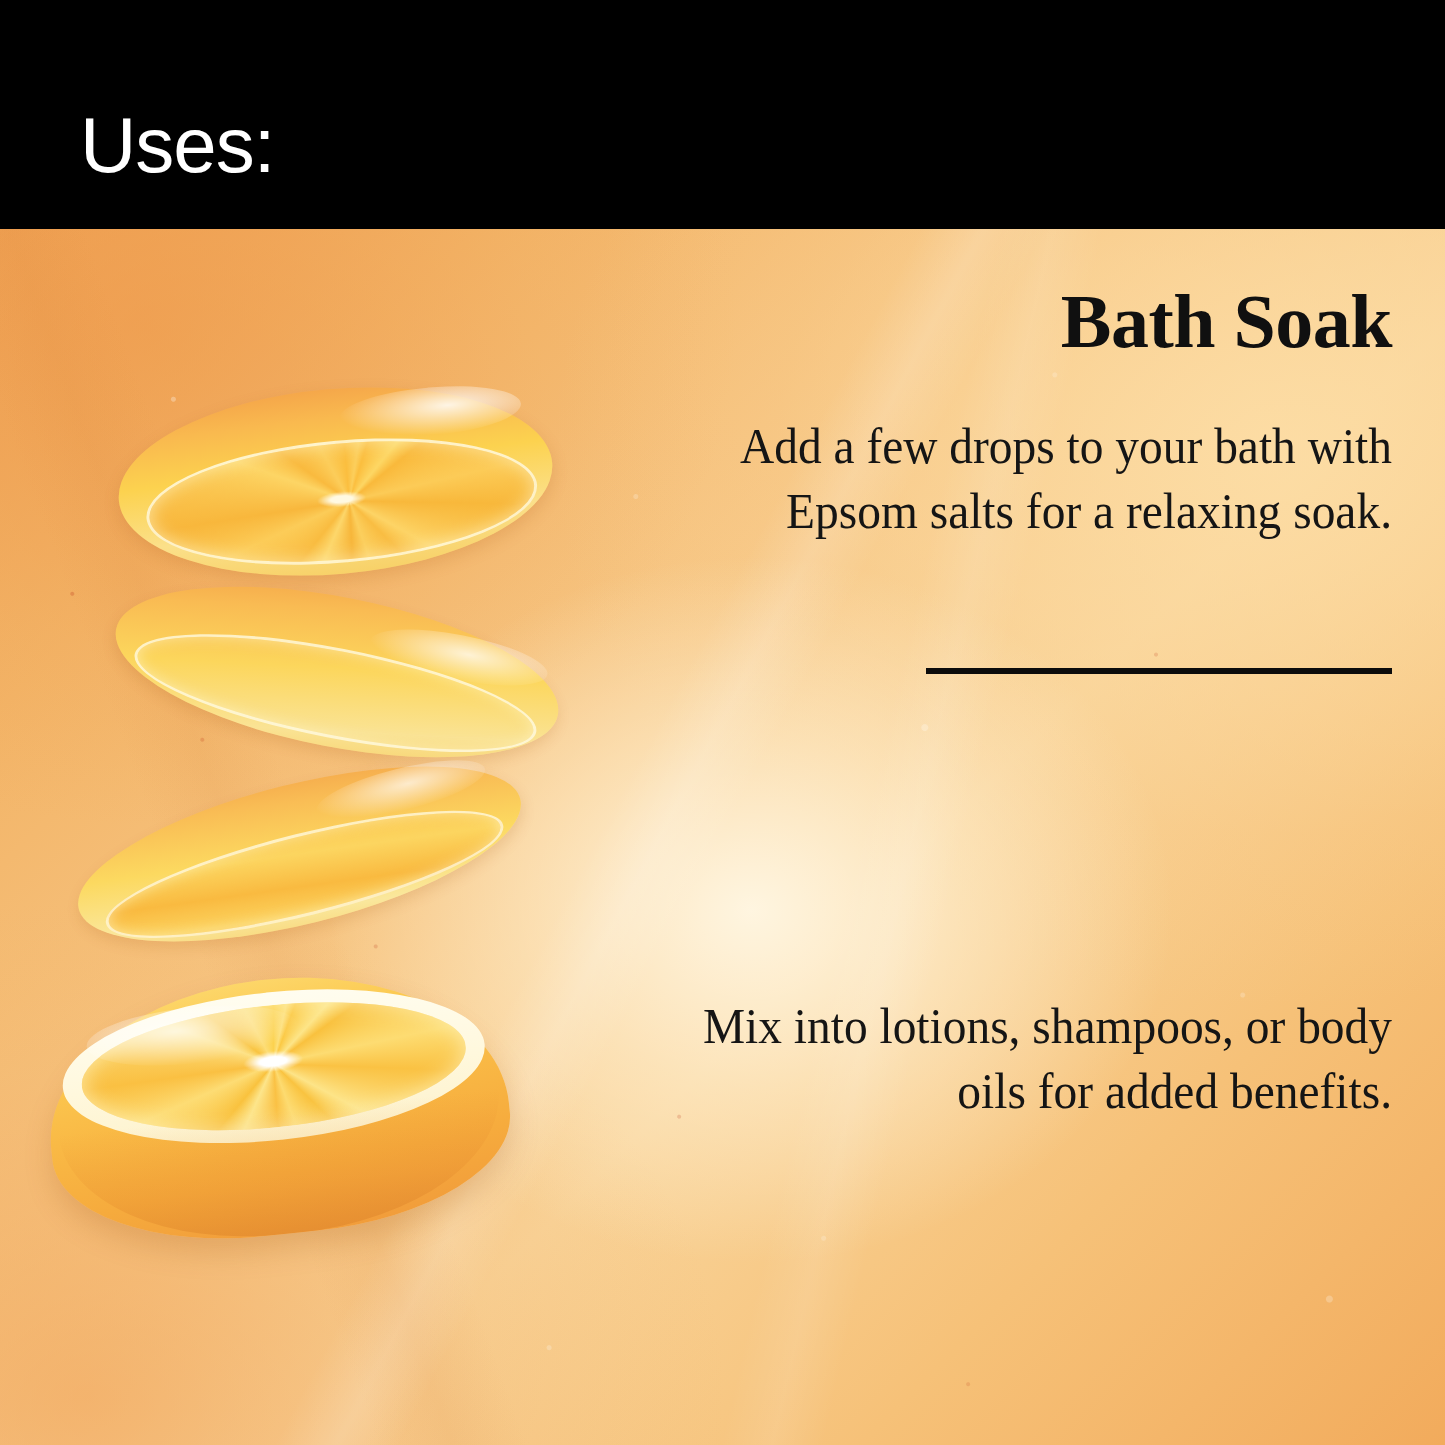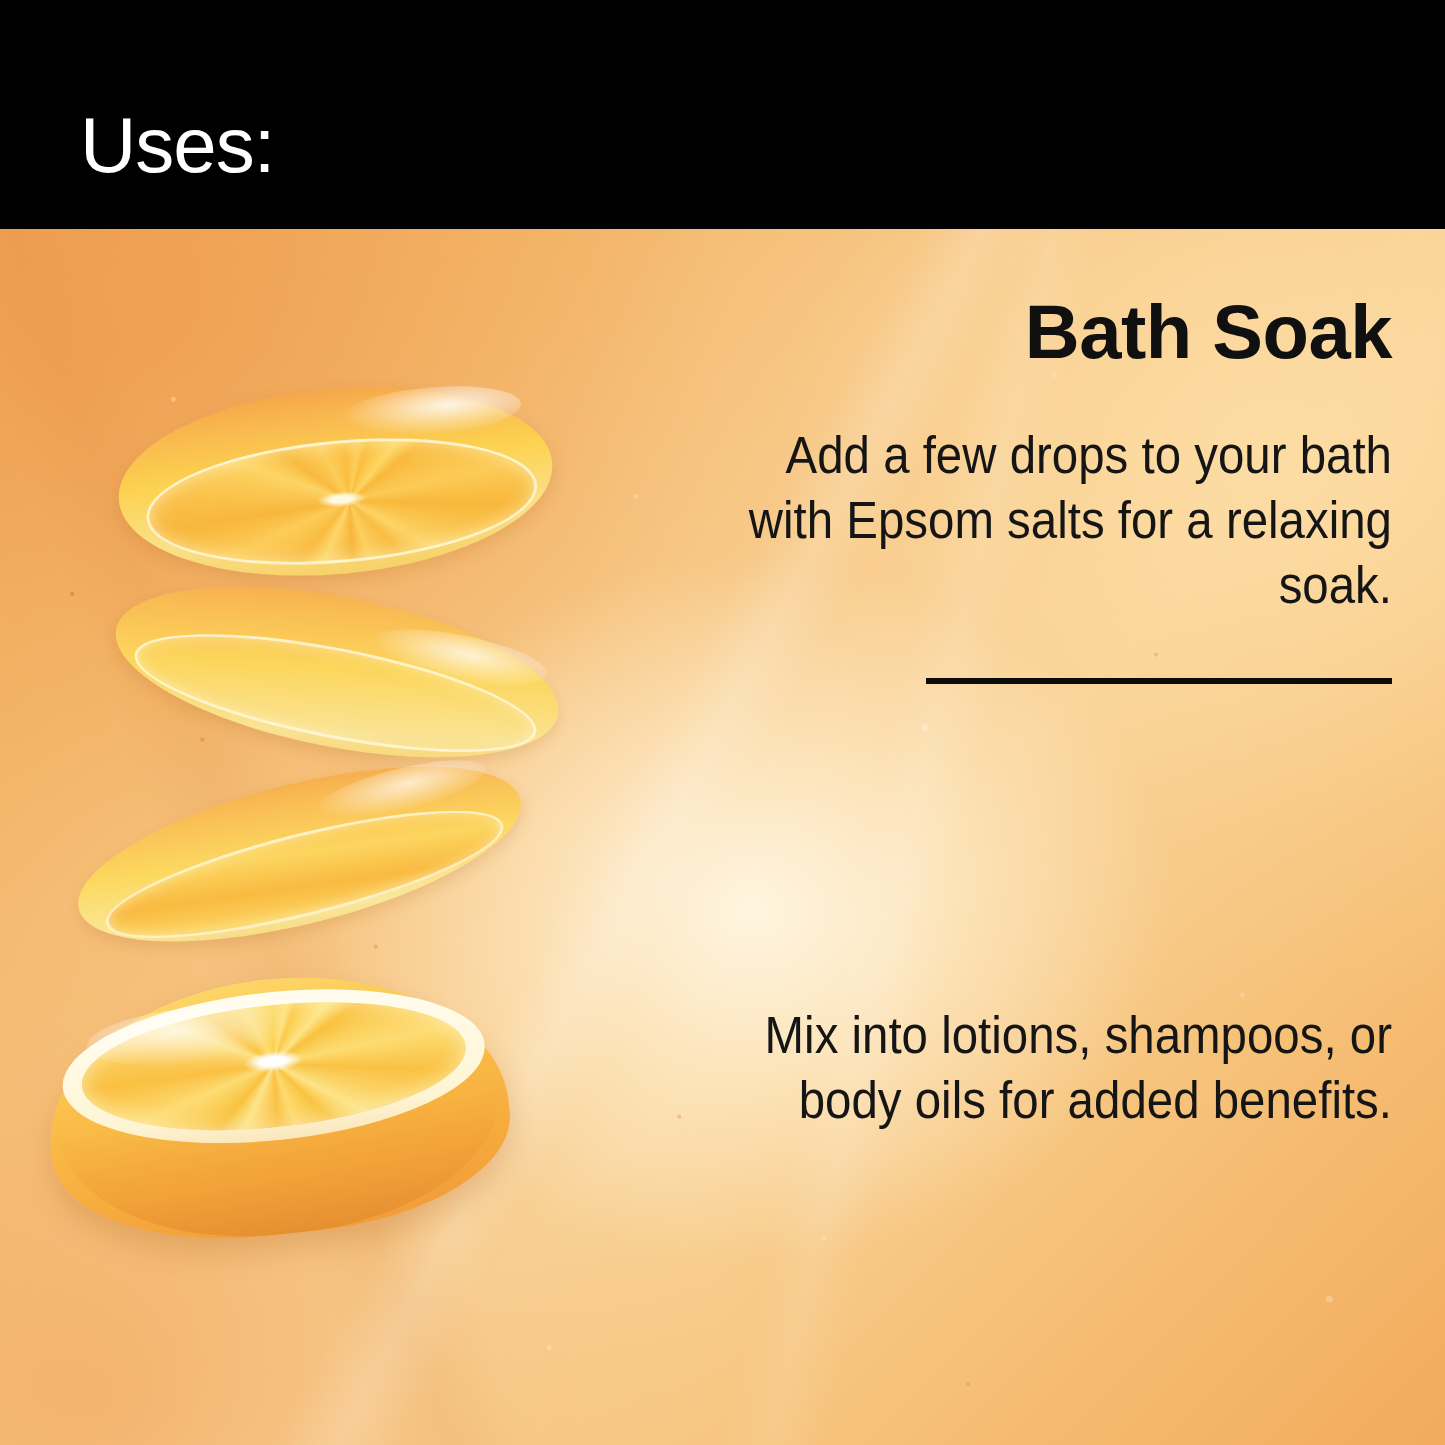--- a/index.html
+++ b/index.html
@@ -219,23 +219,24 @@
   }
   .slice-4 .peel-shade{
     position:absolute; left:2%; bottom:0; width:96%; height:48%;
     border-radius:0 0 48% 48% / 0 0 100% 100%;
     background:linear-gradient(180deg, rgba(240,150,55,0.0) 0%, rgba(228,137,44,0.28) 60%, rgba(212,120,34,0.38) 100%);
   }
 
   
   .content{
     position:absolute;
-    left:600px; top:229px;
+    left:600px; top:219px;
     width:845px; height:1216px;
     z-index:20;
+    font-family:Liberation Serif, serif;
   }
 
   .block-heading{
     position:absolute;
     right:53px;
     width:760px;
     text-align:right;
     font-size:76px;
     font-weight:700;
     color:#101010;

